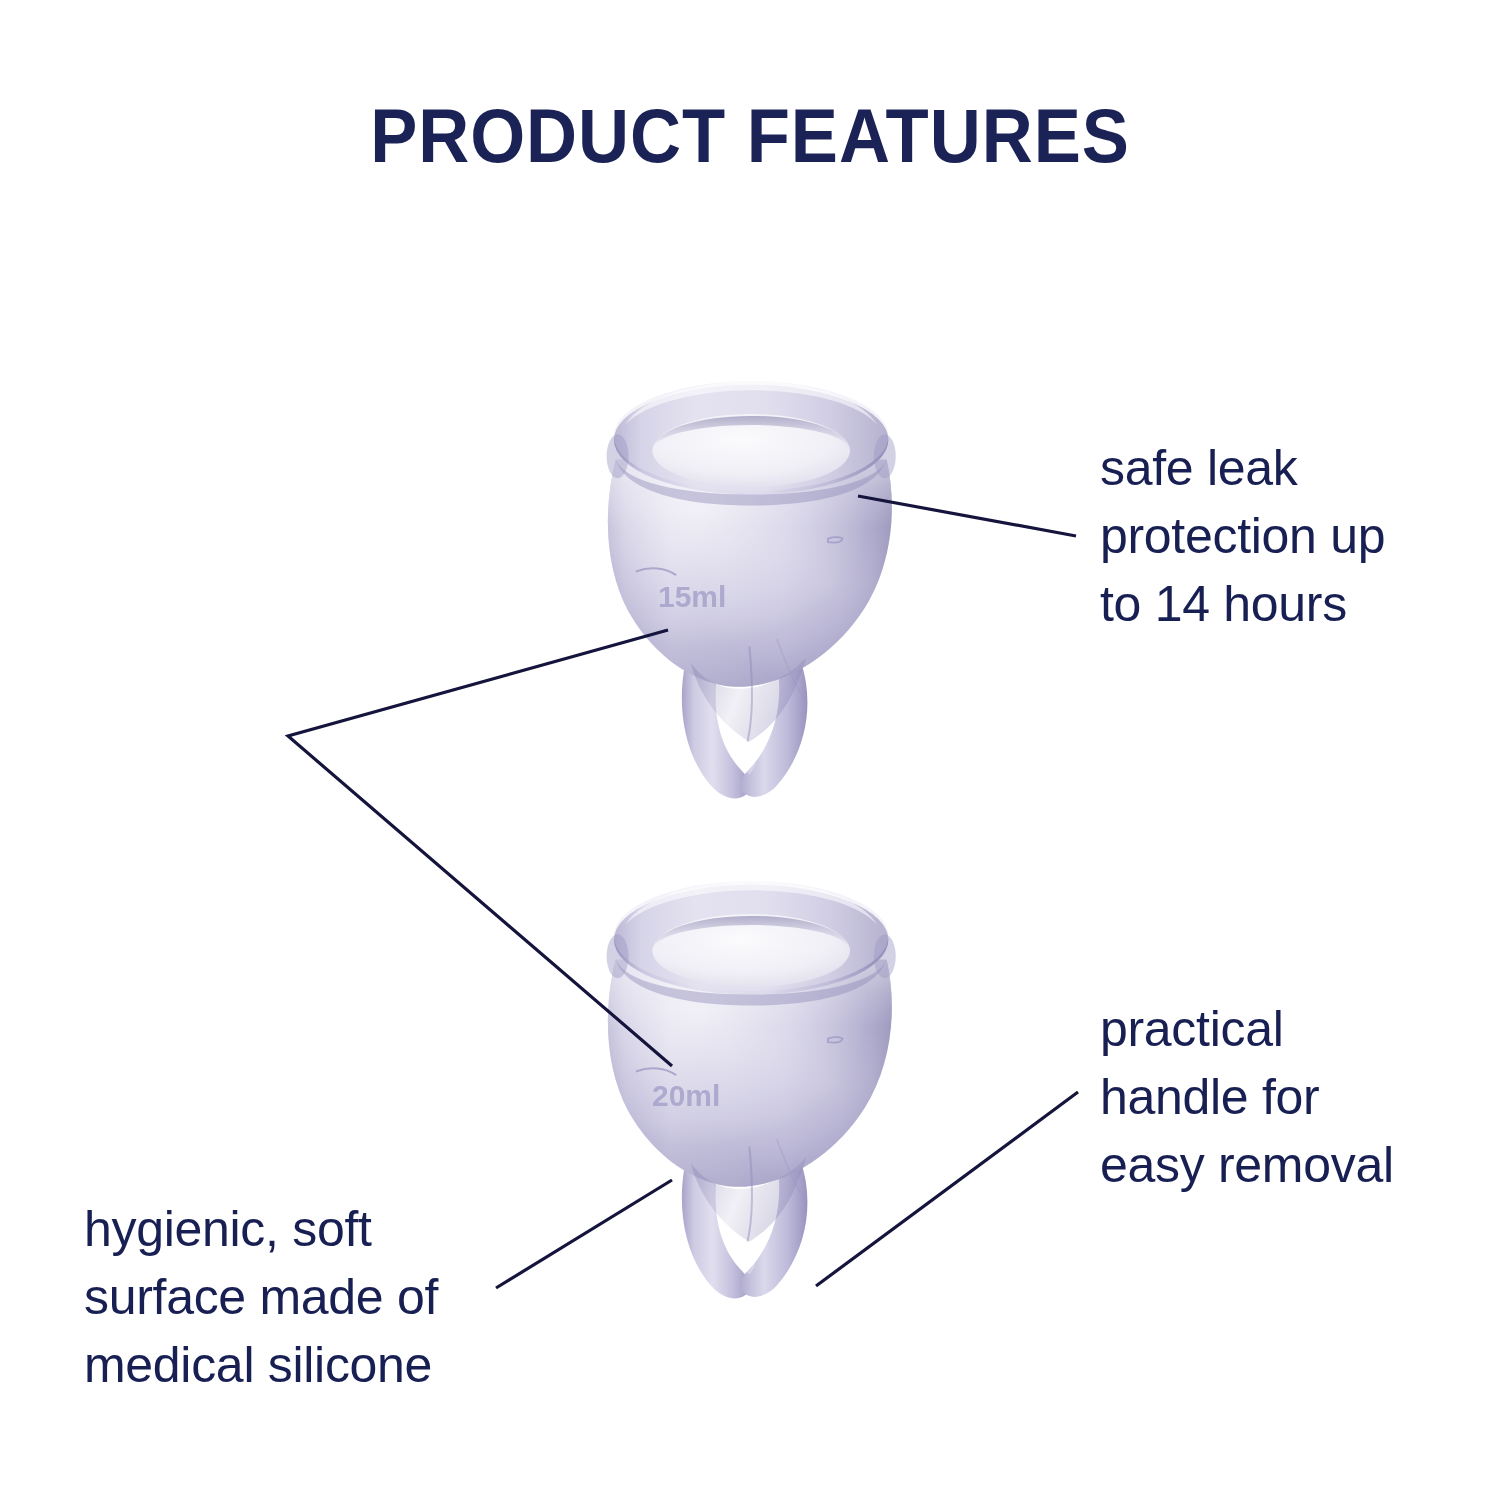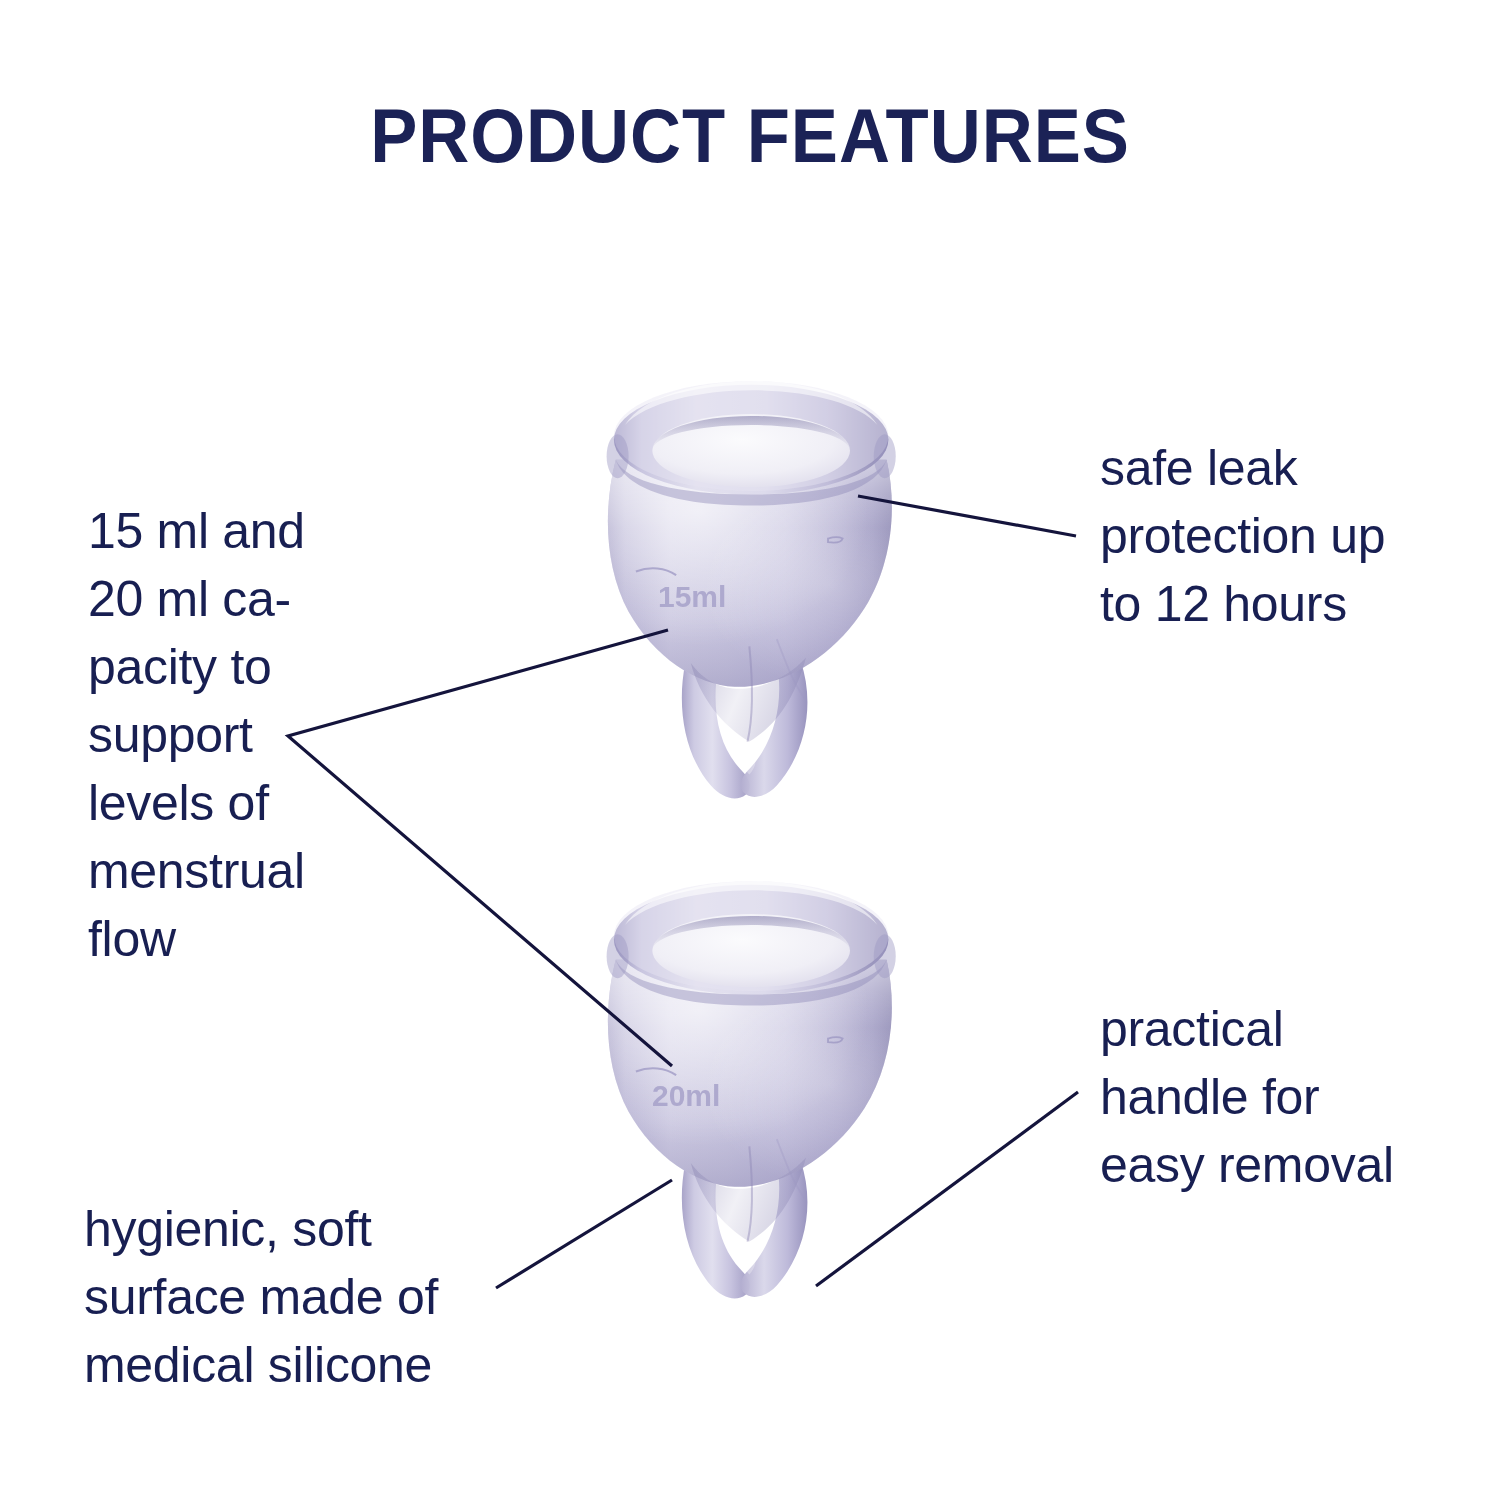--- a/index.html
+++ b/index.html
@@ -226,31 +226,24 @@
 
     <path class="leader" d="M 668 630 L 288 736 L 672 1066"></path>
 
     <line class="leader" x1="858" y1="496" x2="1076" y2="536"></line>
 
     <line class="leader" x1="816" y1="1286" x2="1078" y2="1092"></line>
 
     <line class="leader" x1="496" y1="1288" x2="672" y2="1180"></line>
   </svg>
 
-  <div id="callout-capacity" class="callout">15 ml and
-20 ml ca-
-pacity to
-support
-levels of
-menstrual
-flow</div>
 
   <div id="callout-leak" class="callout">safe leak
 protection up
-to 12 hours</div>
+to 14 hours</div>
 
   <div id="callout-hygienic" class="callout">hygienic, soft
 surface made of
 medical silicone</div>
 
   <div id="callout-handle" class="callout">practical
 handle for
 easy removal</div>
 
 </div>

